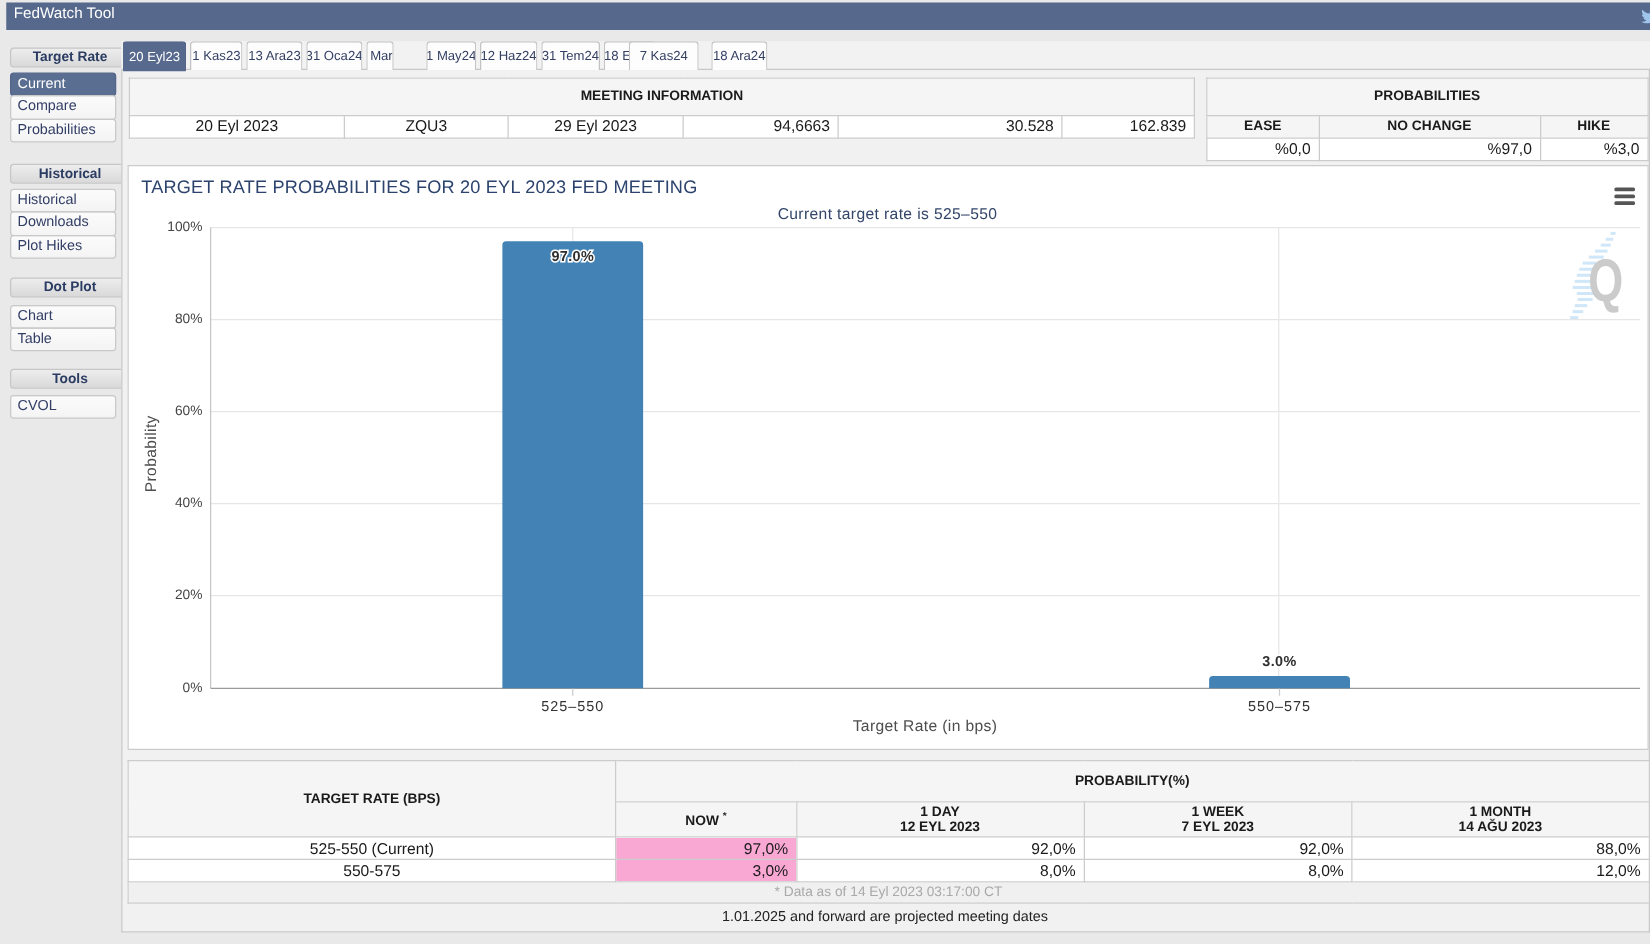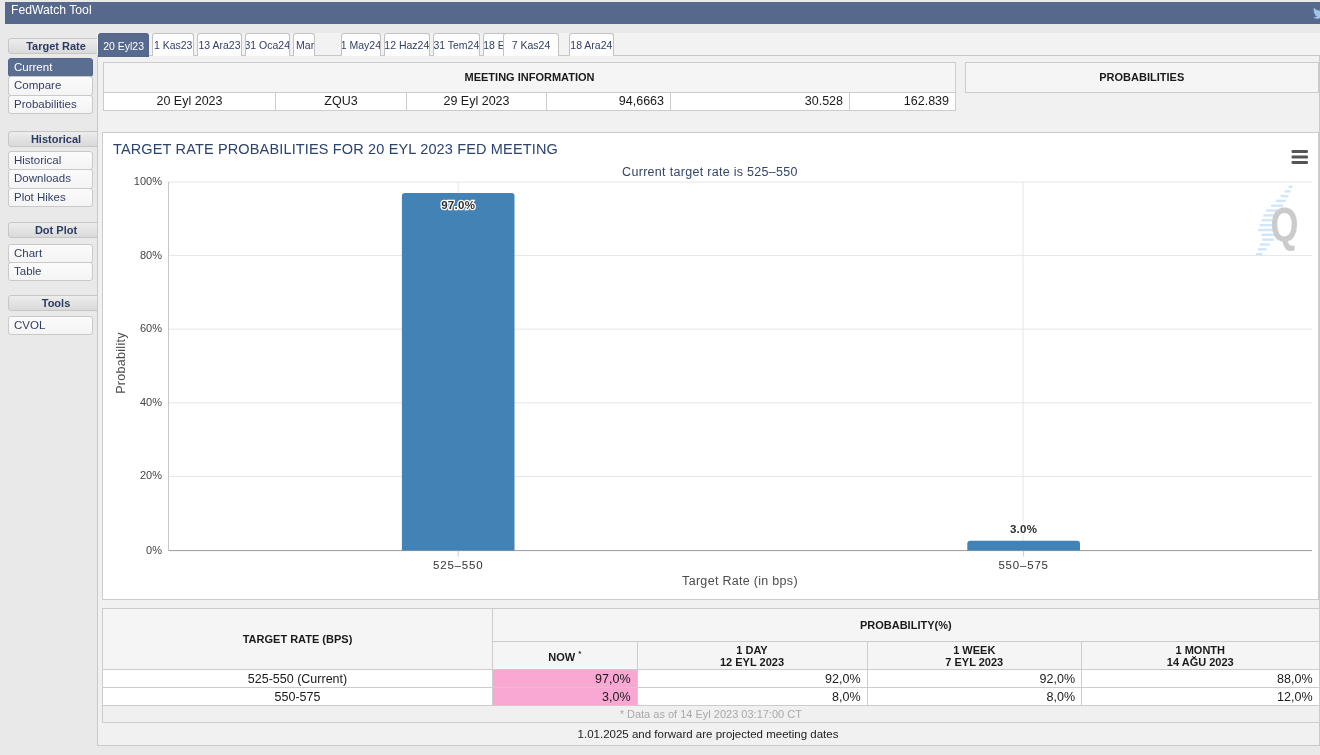--- a/index.html
+++ b/index.html
@@ -116,20 +116,30 @@
 
 <table id="prob" class="abs">
 <colgroup>
       <col style="width:89.5px">
       <col style="width:177px">
       <col style="width:86px">
     </colgroup>
 <tbody>
       <tr>
         <th colspan="3" style="height:30px">PROBABILITIES</th>
+      </tr>
+<tr>
+        <th style="height:18px">EASE</th>
+        <th>NO CHANGE</th>
+        <th>HIKE</th>
+      </tr>
+<tr style="height:18px">
+        <td class="r">%0,0</td>
+        <td class="r">%97,0</td>
+        <td class="r">%3,0</td>
       </tr>
 </tbody>
   </table>
 
 <div id="chartbox" class="abs">
 <svg width="1214.5" height="465.5" viewBox="0 0 1214.5 465.5">
 
   <text x="10" y="21" font-size="14.5" fill="#2c436d" letter-spacing="0.15">TARGET RATE PROBABILITIES FOR 20 EYL 2023 FED MEETING</text>
   <text x="607" y="42.5" text-anchor="middle" font-size="12.5" fill="#33466a" letter-spacing="0.3">Current target rate is 525–550</text>
 

